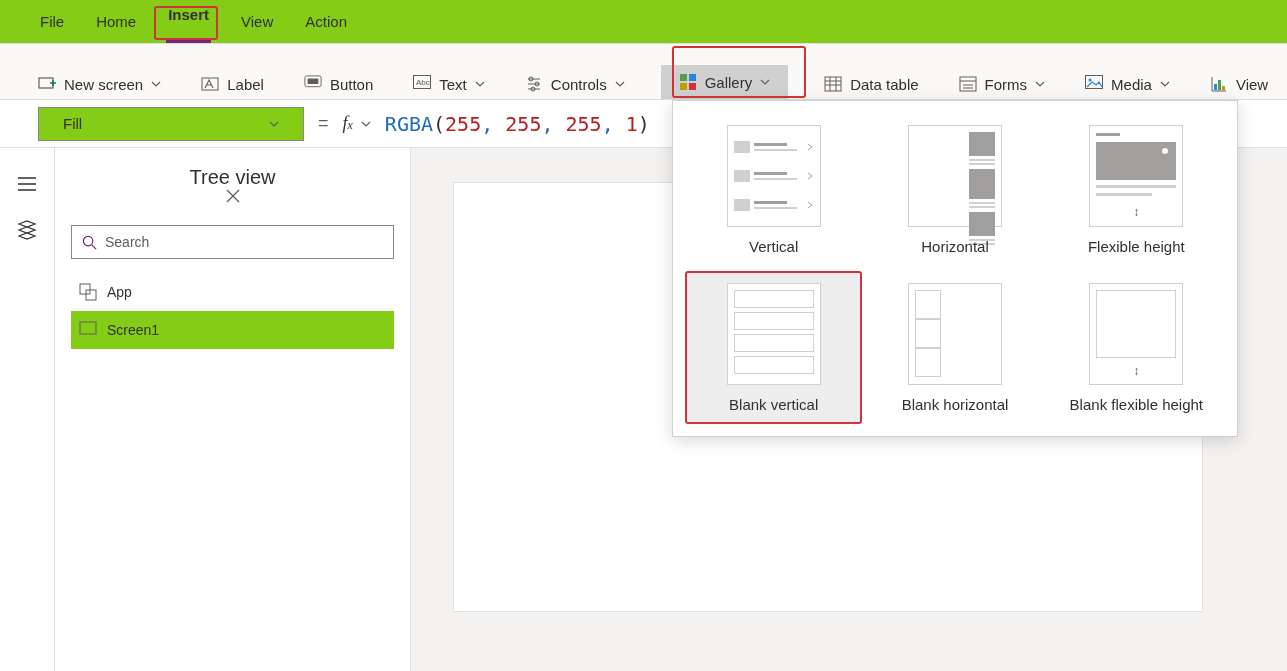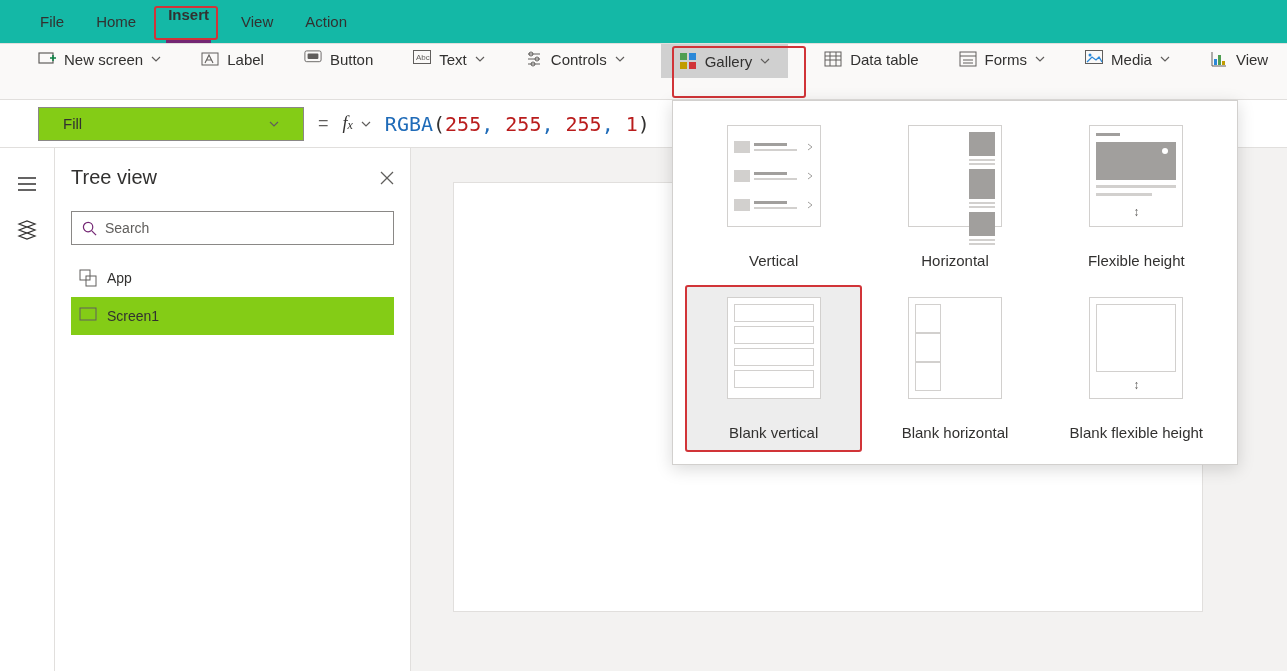--- a/index.html
+++ b/index.html
@@ -15,21 +15,21 @@
   }
 
   
   .menubar {
     display: flex;
     align-items: center;
     height: 44px;
     padding-left: 38px;
     gap: 28px;
     border-bottom: 1px solid #e1dfdd;
-    background: #14b8a6;
+    background: #84cc16;
   }
   .menubar-item {
     font-size: 15px;
     color: #323130;
     cursor: pointer;
     padding: 6px 2px;
   }
   .menubar-item.active {
     font-weight: 600;
     border-bottom: 3px solid #742774;
@@ -42,21 +42,21 @@
     top: 6px;
     left: 154px;
     width: 64px;
     height: 34px;
     pointer-events: none;
   }
 
   
   .ribbon {
     display: flex;
-    align-items: flex-start;
+    align-items: flex-end;
     height: 56px;
     background: #faf9f8;
     border-bottom: 1px solid #e1dfdd;
     padding-left: 34px;
     gap: 32px;
     font-size: 15px;
     color: #323130;
   }
   .ribbon-btn {
     display: flex;
@@ -159,20 +159,21 @@
   .tree-panel {
     width: 356px;
     border-right: 1px solid #e1dfdd;
     padding: 18px 16px 0 16px;
   }
   .tree-header {
     display: flex;
     justify-content: space-between;
     align-items: center;
     margin-bottom: 22px;
+    flex-direction: column;
   }
   .tree-title { font-size: 20px; font-weight: 400; }
   .close-x { cursor: pointer; width: 14px; height: 14px; }
   .search-box {
     height: 34px;
     border: 1px solid #8a8886;
     display: flex;
     align-items: center;
     padding: 0 10px;
     gap: 8px;
@@ -229,21 +230,21 @@
     width: 94px;
     height: 102px;
     border: 1px solid #d2d0ce;
     background: #fff;
     margin-bottom: 10px;
     display: flex;
     flex-direction: column;
     justify-content: space-around;
     padding: 6px;
   }
-  .gallery-opt .label { font-size: 15px; text-align: center; line-height: 1.3; margin-top: 14px; }
+  .gallery-opt .label { font-size: 15px; text-align: center; line-height: 1.3; }
   .blank-highlight {
     position: absolute;
     border: 2px solid #d13438;
     border-radius: 3px;
     top: -2px;
     left: -2px;
     right: -2px;
     bottom: -2px;
     pointer-events: none;
   }

